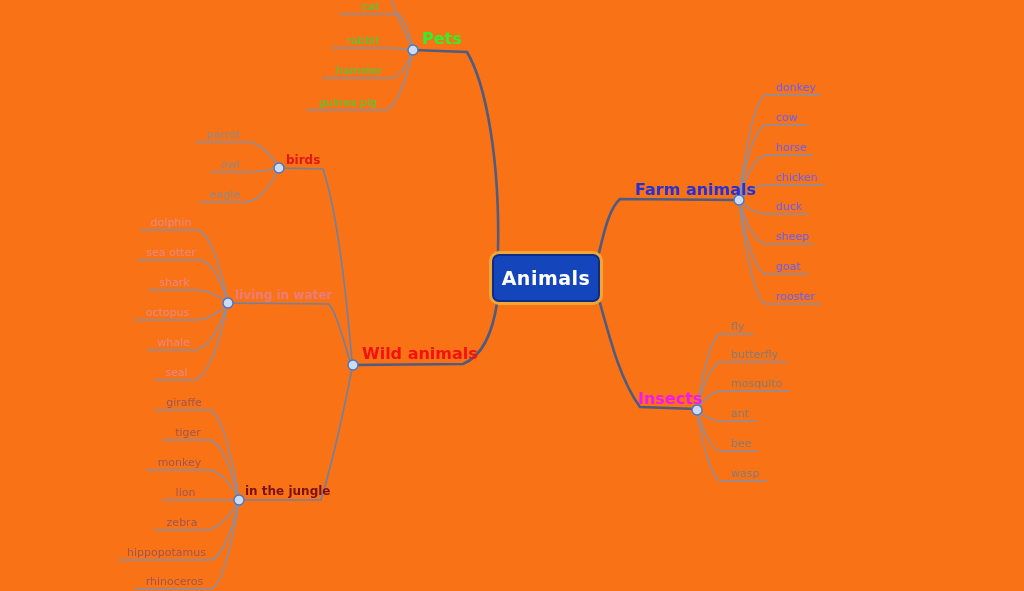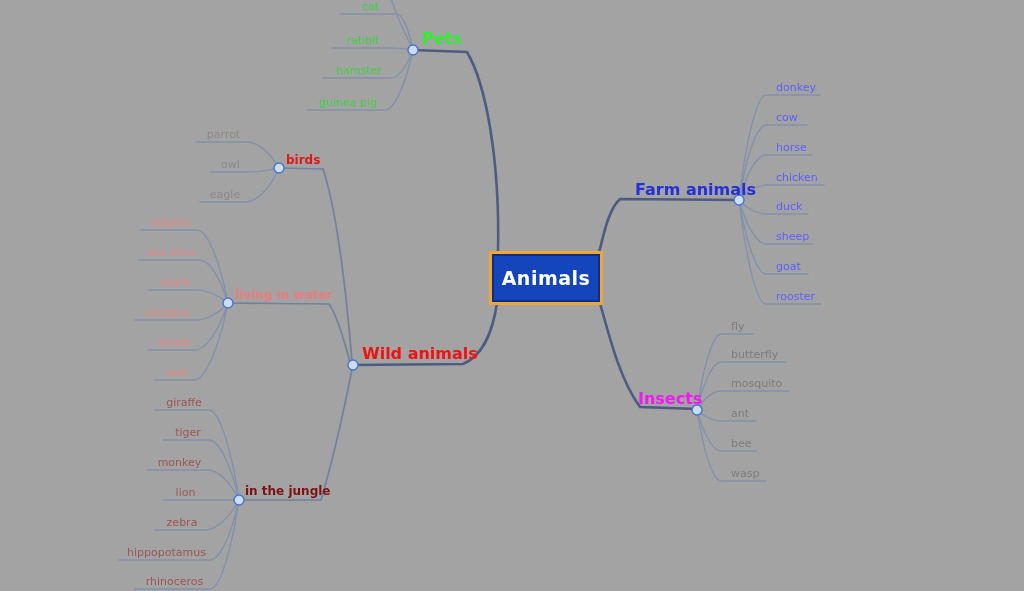--- a/index.html
+++ b/index.html
@@ -1,28 +1,28 @@
 <!DOCTYPE html>
 <html><head>
 <meta charset="utf-8">
 <style>
   html,body{margin:0;padding:0;background:#ffffff;}
   .canvas{
     position:relative;
     width:1024px;height:591px;
     overflow:hidden;
-    background:#a3a3a3;
+    background:#f97316;
     font-family:"DejaVu Sans","Liberation Sans",sans-serif;
   }
   .canvas svg{position:absolute;left:0;top:0;width:1024px;height:591px;}
   .root-node{
     position:absolute;
     box-sizing:border-box;
     display:flex;align-items:center;justify-content:center;
-    border-radius:0;
+    border-radius:10px;
     border:3px solid #f0a636;
     box-shadow:inset 0 0 0 2px #0c2c86;
     font-weight:bold;font-size:19px;
     letter-spacing:.5px;
     cursor:pointer;
   }
   svg text{font-family:"DejaVu Sans","Liberation Sans",sans-serif;}
 </style>
 </head>
 <body>

